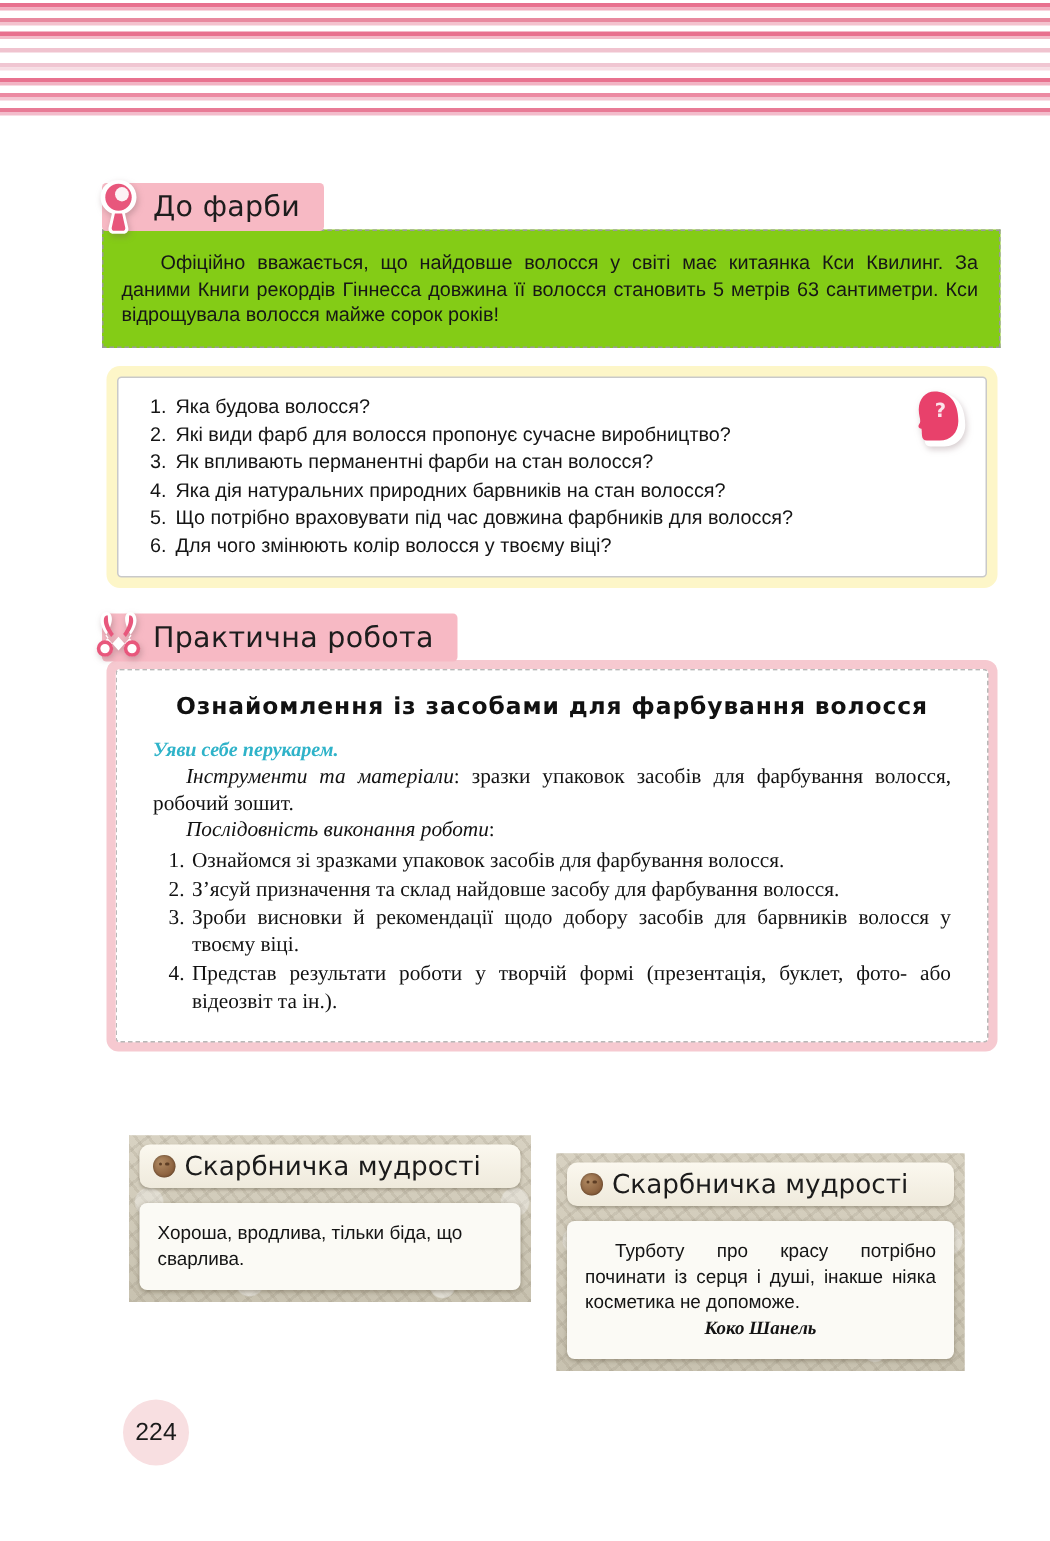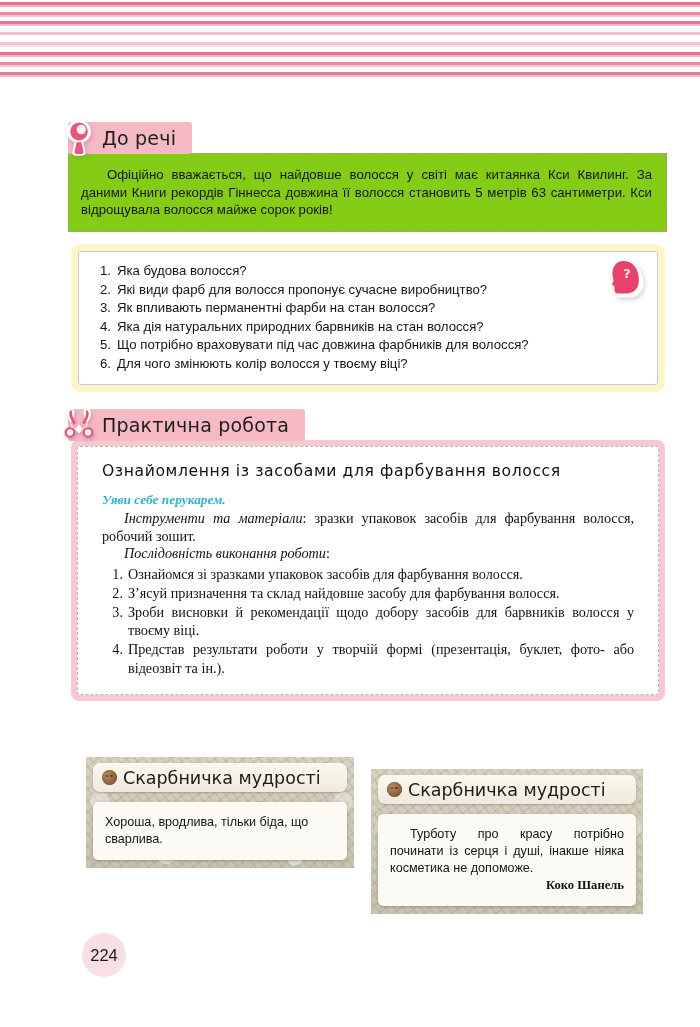--- a/index.html
+++ b/index.html
@@ -143,21 +143,22 @@
     box-sizing: border-box;
   }
   .practice-inner {
     background: #ffffff;
     border: 1px dashed #b8b8b8;
     border-radius: 3px;
     padding: 15px 24px 16px 24px;
   }
   .practice-title {
     font-size: 15.6px;
-    font-weight: normal;
+    font-weight: bold;
+    text-align: center;
     color: #111;
     letter-spacing: 0.6px;
     margin: 0 0 12px 0;
     font-family: "DejaVu Sans", sans-serif;
   }
   .imagine {
     font-style: italic;
     font-weight: bold;
     color: #2fb3c9;
     font-size: 13.4px;
@@ -264,22 +265,23 @@
   }
   .wisdom-body p {
     margin: 0;
     font-size: 12.6px;
     line-height: 17px;
     color: #141414;
   }
   .w-center { }
   .w-just { text-align: justify; text-indent: 20px; }
   .author {
-    text-align: right;
+    text-align: center;
     font-family: "Liberation Serif", serif;
+    font-style: italic;
     font-weight: bold;
     font-size: 14px;
     margin-top: 1px;
   }
 
   #wisdom-left  { left: 86px;  top: 757px; width: 268px; }
   #wisdom-right { left: 371px; top: 769px; width: 272px; }
 
   
   .page-num {
@@ -319,21 +321,21 @@
   <div class="stripe" style="top:75px;height:2px;background:#f3bccb;"></div>
 </div>
 
 <div class="pink-badge" id="fact-badge">
   <svg class="badge-icon" viewBox="0 0 42 42">
     <path d="M21 3c-7 0-12 5-12 11.5 0 5.2 3.3 9.2 7.6 10.8l-2.2 9.5c-.5 2.2 1 4 3.1 4h6.9c2.1 0 3.6-1.8 3.1-4l-2.2-9.5C29.7 23.7 33 19.7 33 14.5 33 8 28 3 21 3z" fill="#ffffff"></path>
     <ellipse cx="21" cy="14.5" rx="8.8" ry="9" fill="#e8577c"></ellipse>
     <ellipse cx="23.3" cy="12.5" rx="4.6" ry="4.8" fill="#fdf2f5"></ellipse>
     <path d="M18.6 25.3h4.8l2.1 9.3c.3 1.3-.5 2.3-1.7 2.3h-5.6c-1.2 0-2-1-1.7-2.3z" fill="#e8577c"></path>
   </svg>
-  <span class="badge-text">До речі</span>
+  <span class="badge-text">До фарби</span>
 </div>
 
 <div class="dashed-box">
   <p>Офіційно вважається, що найдовше волосся у світі має китаянка Кси Квилинг. За даними Книги рекордів Гіннесса довжина її волосся становить 5 метрів 63 сантиметри. Кси відрощувала волосся майже сорок років!</p>
 </div>
 
 <div class="yellow-wrap">
   <div class="yellow-inner">
     <svg class="head-icon" viewBox="0 0 38 43">
       <path d="M14 2C7 2 2 7.5 2 15c0 4 1.2 6.2 1.2 8.4 0 1.6-1.4 2.4-1.4 3.8 0 1.2 1.1 1.7 2.3 1.8l.4 5.2c.1 2 1.5 3.4 3.6 3.4h9.6c7.7 0 13.8-5.6 13.8-14.4C31.5 9.2 24.5 2 14 2z" fill="#ffffff" transform="translate(3,2)"></path>

